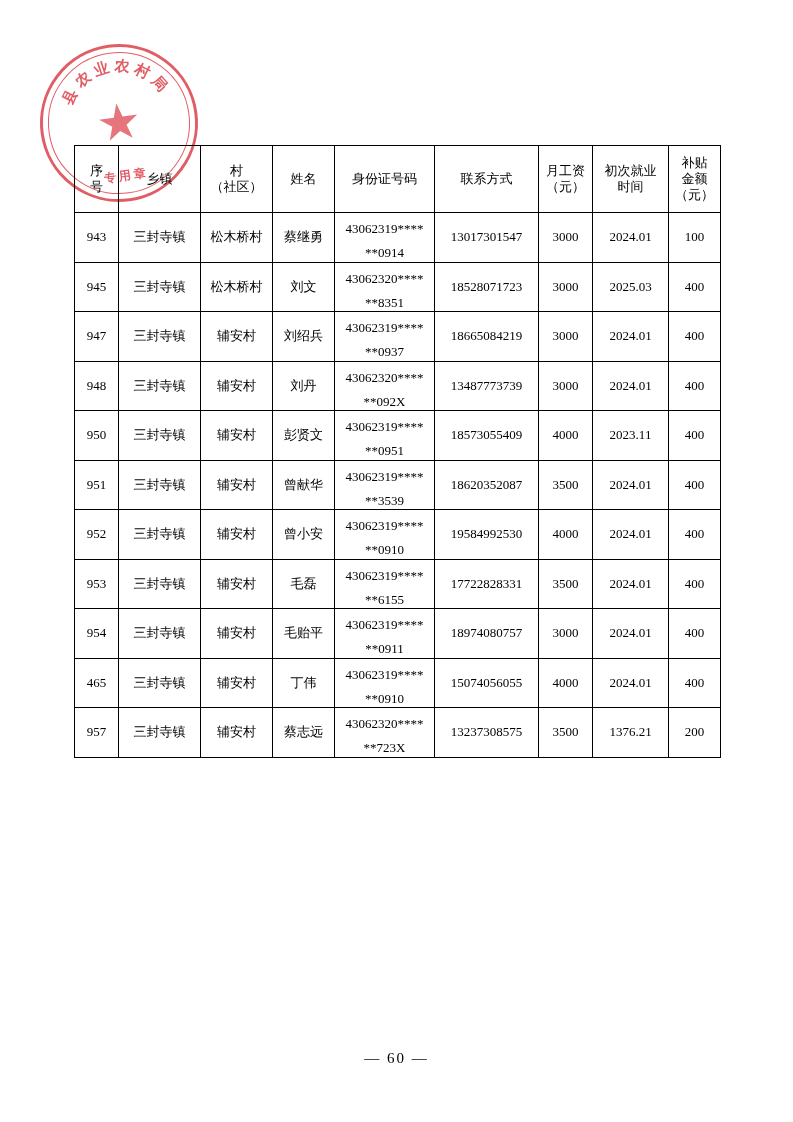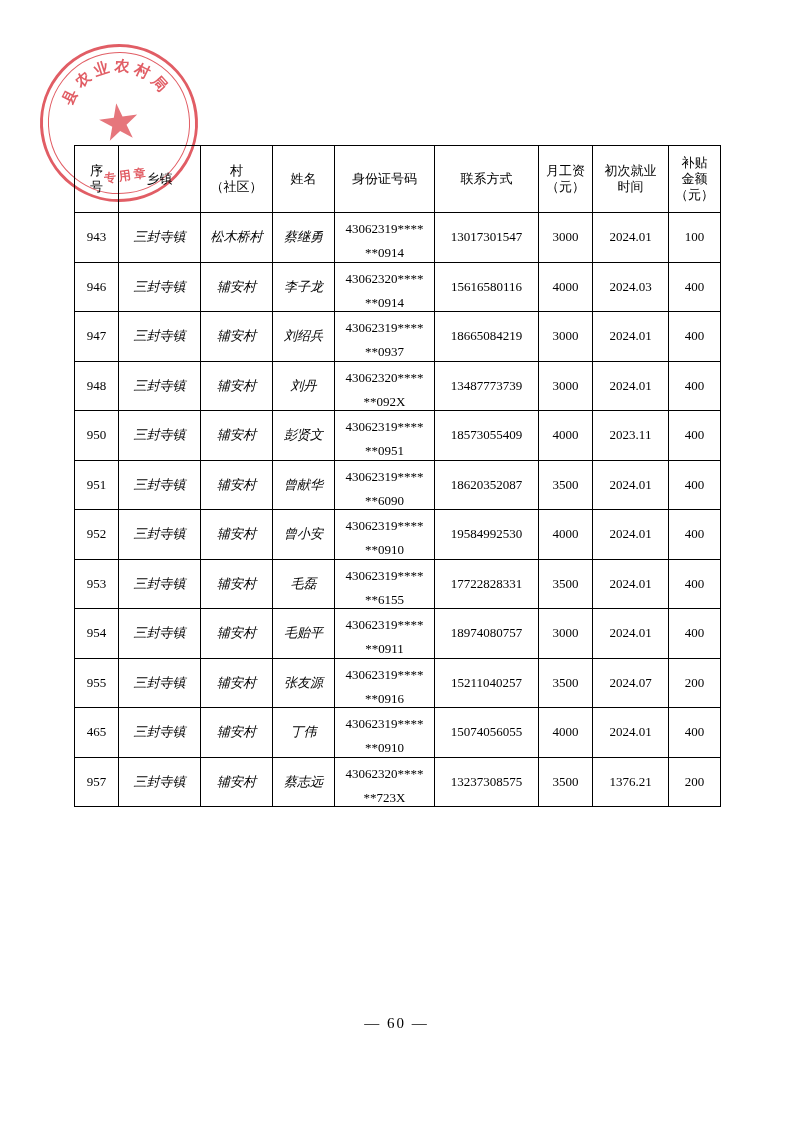--- a/index.html
+++ b/index.html
@@ -129,27 +129,27 @@
   .col-subsidy  { width: 52px; }
 
   .idcell {
     font-family: "Liberation Serif", "DejaVu Serif", serif;
     font-size: 12px;
     letter-spacing: 0px;
     line-height: 1.3;
   }
   .idcell .l1, .idcell .l2 { display: block; margin-top: 8px; }
   .numcell { font-size: 13px; }
-  .cn { font-size: 14px; font-style: italic; }
+  .cn { font-size: 14px; }
 
   
   .footer {
     position: absolute;
     left: 0;
-    top: 1015px;
+    top: 1050px;
     width: 793px;
     text-align: center;
     font-size: 15px;
     letter-spacing: 2px;
   }
 </style>
 </head>
 <body>
 
 <div class="page">
@@ -226,31 +226,31 @@
             <td class="idcell">
               <span class="l1">43062319****</span>
               <span class="l2">**0914</span>
             </td>
             <td class="numcell">13017301547</td>
             <td class="numcell">3000</td>
             <td class="numcell">2024.01</td>
             <td class="numcell">100</td>
           </tr>
         <tr>
-            <td class="numcell">946</td>
-            <td class="cn">三封寺镇</td>
-            <td class="cn">辅安村</td>
-            <td class="cn">李子龙</td>
+            <td class="numcell">945</td>
+            <td class="cn">三封寺镇</td>
+            <td class="cn">松木桥村</td>
+            <td class="cn">刘文</td>
             <td class="idcell">
               <span class="l1">43062320****</span>
-              <span class="l2">**0914</span>
-            </td>
-            <td class="numcell">15616580116</td>
-            <td class="numcell">4000</td>
-            <td class="numcell">2024.03</td>
+              <span class="l2">**8351</span>
+            </td>
+            <td class="numcell">18528071723</td>
+            <td class="numcell">3000</td>
+            <td class="numcell">2025.03</td>
             <td class="numcell">400</td>
           </tr>
         <tr>
             <td class="numcell">947</td>
             <td class="cn">三封寺镇</td>
             <td class="cn">辅安村</td>
             <td class="cn">刘绍兵</td>
             <td class="idcell">
               <span class="l1">43062319****</span>
               <span class="l2">**0937</span>
@@ -288,21 +288,21 @@
             <td class="numcell">2023.11</td>
             <td class="numcell">400</td>
           </tr>
         <tr>
             <td class="numcell">951</td>
             <td class="cn">三封寺镇</td>
             <td class="cn">辅安村</td>
             <td class="cn">曾献华</td>
             <td class="idcell">
               <span class="l1">43062319****</span>
-              <span class="l2">**6090</span>
+              <span class="l2">**3539</span>
             </td>
             <td class="numcell">18620352087</td>
             <td class="numcell">3500</td>
             <td class="numcell">2024.01</td>
             <td class="numcell">400</td>
           </tr>
         <tr>
             <td class="numcell">952</td>
             <td class="cn">三封寺镇</td>
             <td class="cn">辅安村</td>
@@ -336,34 +336,20 @@
             <td class="cn">辅安村</td>
             <td class="cn">毛贻平</td>
             <td class="idcell">
               <span class="l1">43062319****</span>
               <span class="l2">**0911</span>
             </td>
             <td class="numcell">18974080757</td>
             <td class="numcell">3000</td>
             <td class="numcell">2024.01</td>
             <td class="numcell">400</td>
-          </tr>
-        <tr>
-            <td class="numcell">955</td>
-            <td class="cn">三封寺镇</td>
-            <td class="cn">辅安村</td>
-            <td class="cn">张友源</td>
-            <td class="idcell">
-              <span class="l1">43062319****</span>
-              <span class="l2">**0916</span>
-            </td>
-            <td class="numcell">15211040257</td>
-            <td class="numcell">3500</td>
-            <td class="numcell">2024.07</td>
-            <td class="numcell">200</td>
           </tr>
         <tr>
             <td class="numcell">465</td>
             <td class="cn">三封寺镇</td>
             <td class="cn">辅安村</td>
             <td class="cn">丁伟</td>
             <td class="idcell">
               <span class="l1">43062319****</span>
               <span class="l2">**0910</span>
             </td>

